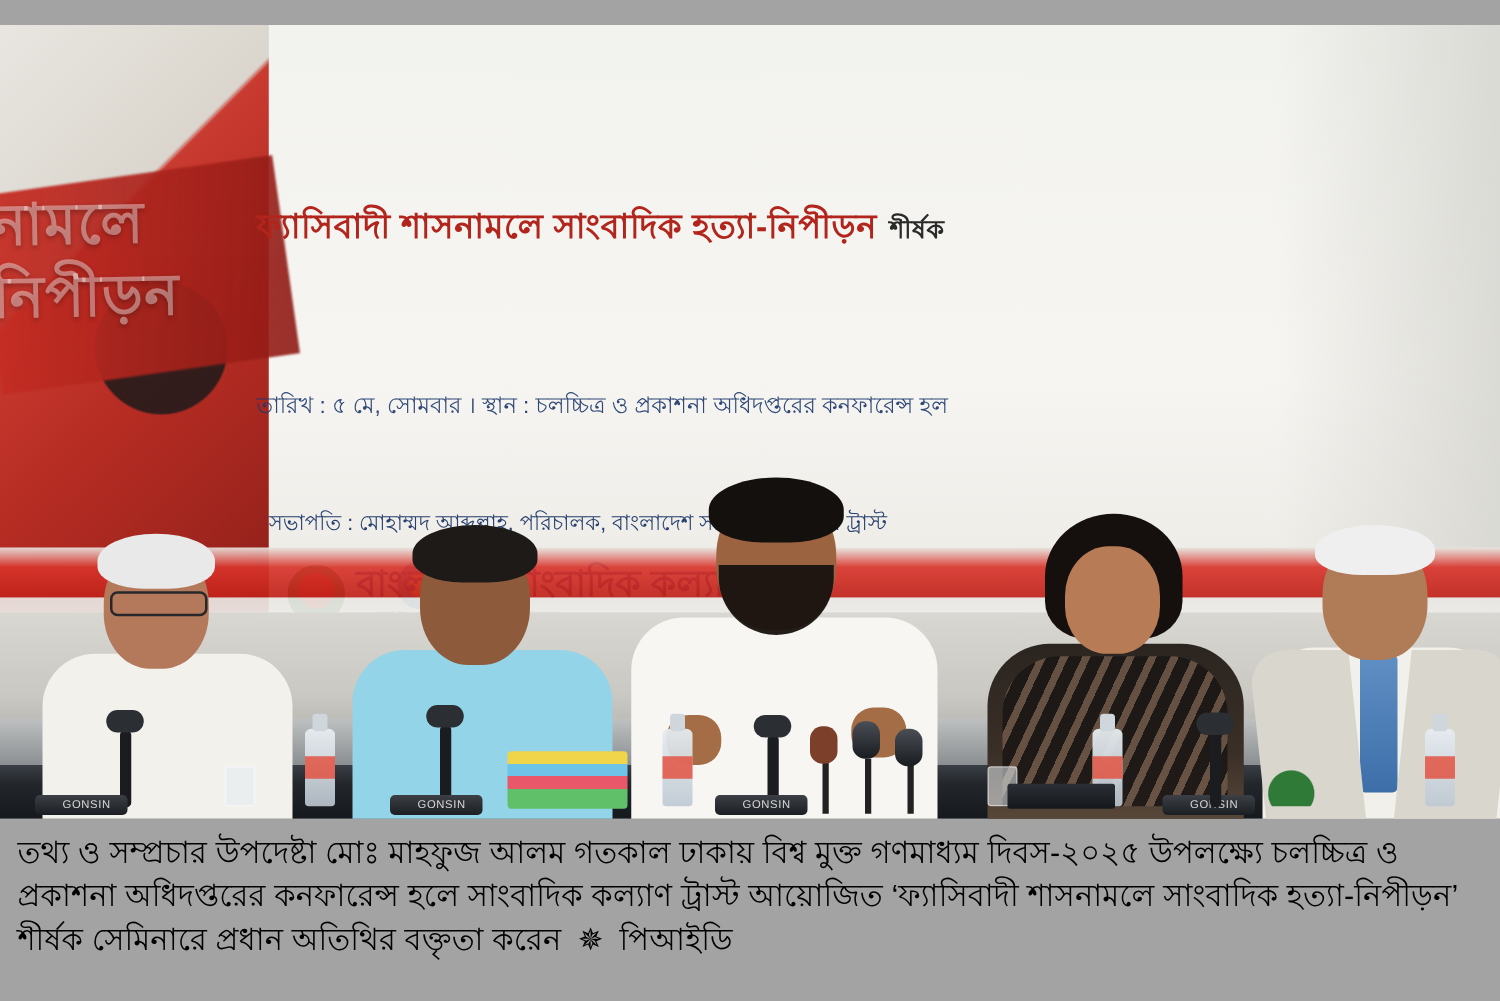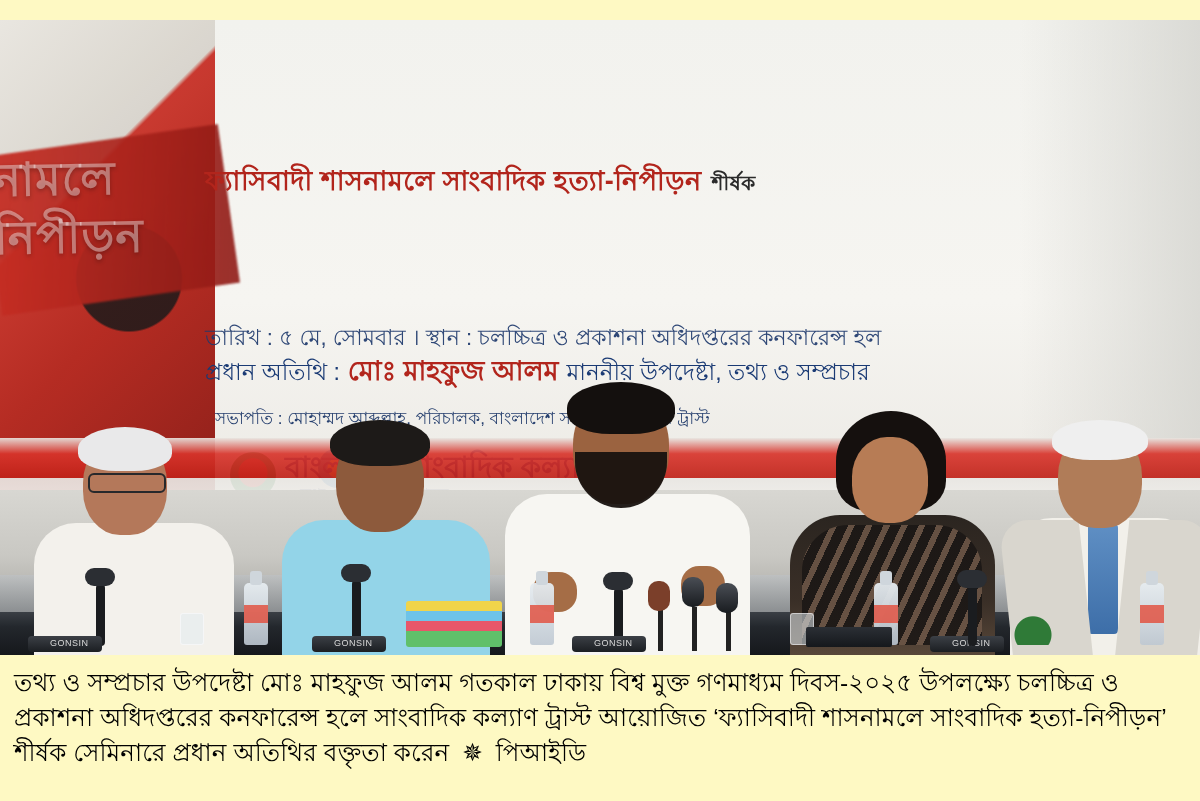--- a/index.html
+++ b/index.html
@@ -10,21 +10,21 @@
   body {
     width: 1200px;
     height: 801px;
     font-family: "Liberation Sans", sans-serif;
     overflow: hidden;
   }
   .page {
     position: relative;
     width: 1200px;
     height: 801px;
-    background: #fef9c3;
+    background: #a3a3a3;
   }
 
   
   .photo {
     position: absolute;
     left: 0;
     top: 20px;
     width: 1200px;
     height: 635px;
     overflow: hidden;
@@ -106,24 +106,24 @@
     top: 196px;
     color: #1d2f8f;
     font-size: 58px;
     font-weight: bold;
     letter-spacing: 1px;
     text-shadow: 1px 2px 2px rgba(0,0,0,.18);
   }
   .banner-line-date {
     position: absolute;
     left: 205px;
-    top: 300px;
+    top: 290px;
     width: 720px;
     color: #1f3a6d;
-    font-size: 22px;
+    font-size: 18px;
     opacity: .92;
   }
   .banner-line-chief {
     position: absolute;
     left: 205px;
     top: 330px;
     width: 990px;
     color: #1a3a74;
     font-size: 23px;
     white-space: nowrap;
@@ -429,23 +429,20 @@
       <div class="ghost-text">নামলে নিপীড়ন</div>
       <div class="banner-right-fade"></div>
 
       <div class="banner-headline">
         <span>ফ্যাসিবাদী শাসনামলে সাংবাদিক হত্যা-নিপীড়ন</span><span class="suffix">শীর্ষক</span>
       </div>
 
 
       <div class="banner-line-date">তারিখ : ৫ মে, সোমবার ।  স্থান : চলচ্চিত্র ও প্রকাশনা অধিদপ্তরের কনফারেন্স হল</div>
 
-      <div class="banner-line-chief">
-        <span>প্রধান অতিথি :</span><span class="nm">মোঃ মাহফুজ আলম</span><span>মাননীয় উপদেষ্টা, তথ্য ও সম্প্রচার</span>
-      </div>
 
       <div class="banner-line-chair">সভাপতি :  মোহাম্মদ আব্দুল্লাহ,  পরিচালক,  বাংলাদেশ সাংবাদিক কল্যাণ ট্রাস্ট</div>
 
       <div class="logo-emblem"></div>
       <div class="logo-emblem2"></div>
       <div class="banner-org">বাংলাদেশ সাংবাদিক কল্যাণ ট্রাস্ট</div>
       <div class="banner-org-sub">তথ্য ও সম্প্রচার মন্ত্রণালয়</div>
     </div>
 
     <div class="table-band"></div>

